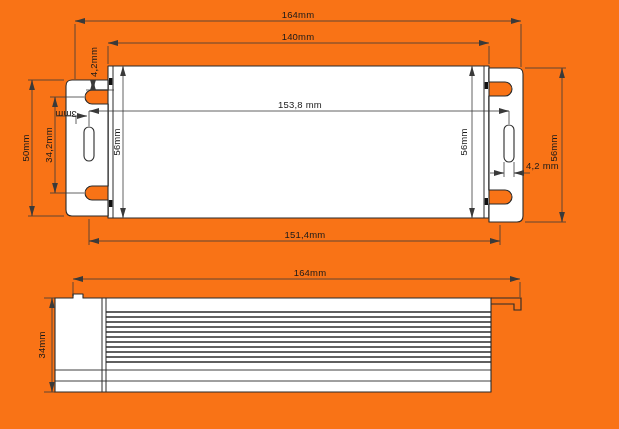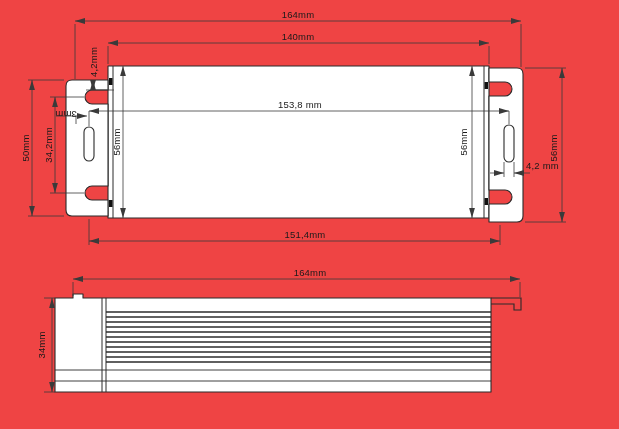--- a/index.html
+++ b/index.html
@@ -1,17 +1,17 @@
 <!DOCTYPE html>
 <html><head>
 <meta charset="utf-8">
 <style>
   html,body { margin:0; padding:0; background:#ffffff; }
   #stage {
-    position:relative; width:619px; height:429px; background:#ef4444;
+    position:relative; width:619px; height:429px; background:#f97316;
     font-family:"Liberation Sans", sans-serif;
   }
   svg text {
     font-family:"Liberation Sans", sans-serif;
     font-size:9.5px;
     fill:#1a1a1a;
     letter-spacing:0.2px;
   }
   .outline { fill:#ffffff; stroke:#2b2b2b; stroke-width:1.1; stroke-linejoin:round; }
   .edge    { stroke:#2b2b2b; stroke-width:1.1; fill:none; }

